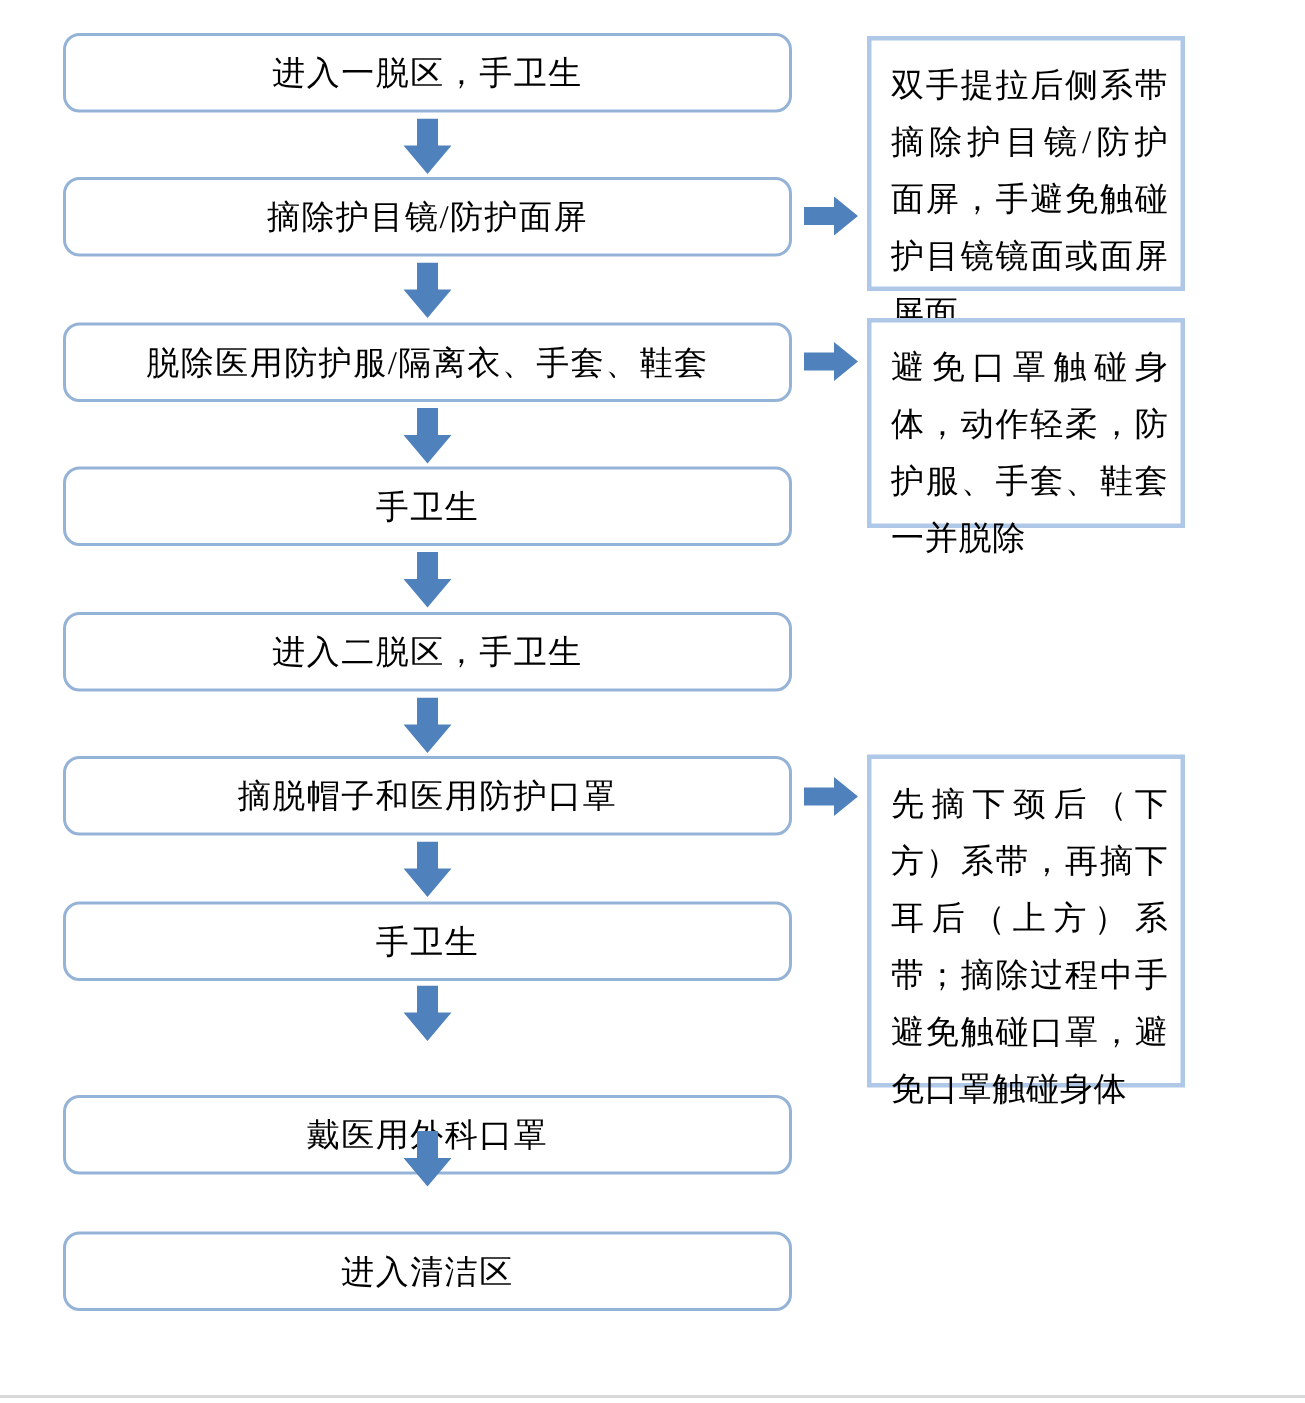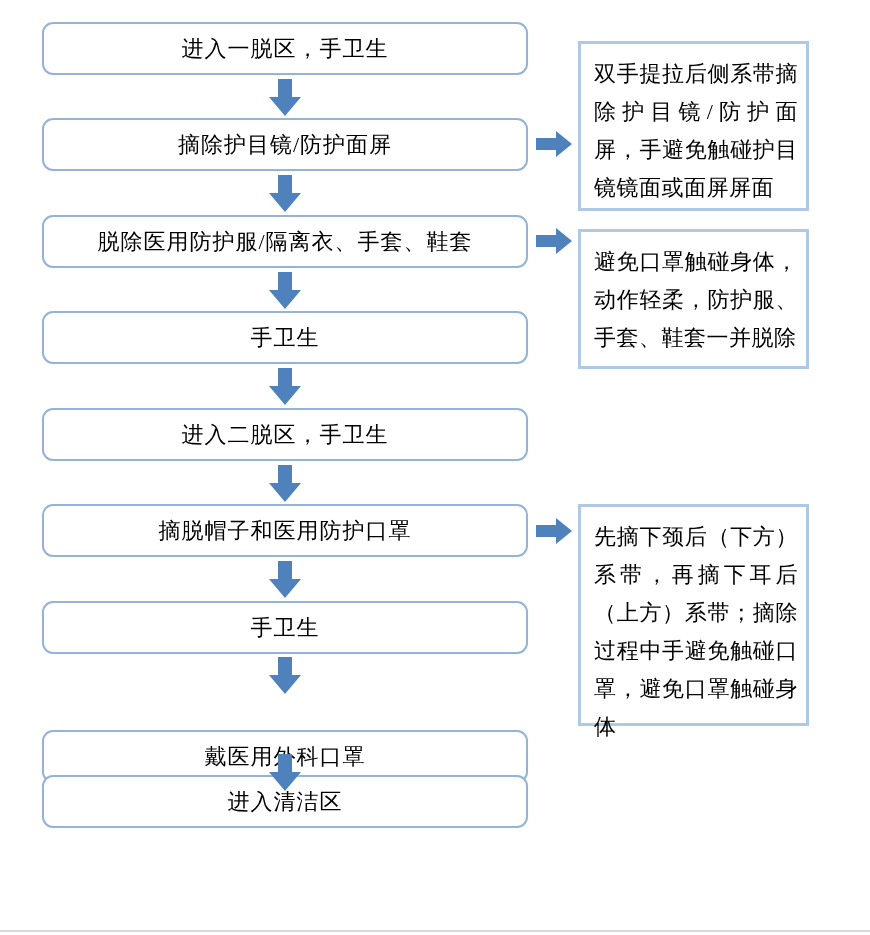--- a/index.html
+++ b/index.html
@@ -21,24 +21,24 @@
     position:absolute;left:42px;width:486px;height:53px;
     border:2.5px solid var(--box-border);border-radius:11px;background:#fff;
     display:flex;align-items:center;justify-content:center;
     font-size:22px;letter-spacing:1px;box-sizing:border-box;
   }
   .down-arrow{position:absolute;left:269px;width:32px;height:37px;}
   .h-arrow{position:absolute;left:536px;width:36px;height:26px;}
   .down-arrow svg,.h-arrow svg{display:block;width:100%;height:100%;}
   .arrow-shape{fill:var(--arrow-color);}
   .annotation{
-    position:absolute;left:578px;width:231px;box-sizing:border-box;
+    position:absolute;left:578px;width:212px;box-sizing:border-box;
     border:3px solid var(--annotation-border);background:#fff;
     padding:11px 8px 0 13px;font-size:22px;line-height:38px;
-    text-align:justify;letter-spacing:0.5px;margin-top:17px;
+    text-align:justify;letter-spacing:0.5px;
   }
   .caption{
     position:absolute;left:0;top:888px;width:870px;text-align:center;
     font-family:"Liberation Sans","DejaVu Sans",sans-serif;
     font-weight:bold;font-size:29px;color:var(--caption-color);
     letter-spacing:1px;white-space:nowrap;
   }
   .bottom-divider{
     position:absolute;left:0;top:930px;width:870px;height:2px;
     background:var(--divider-color);
@@ -50,21 +50,21 @@
 <div class="canvas">
 
   <div class="flow-box" style="top:118px">摘除护目镜/防护面屏</div>
   <div class="flow-box" style="top:22px">进入一脱区，手卫生</div>
   <div class="flow-box" style="top:215px">脱除医用防护服/隔离衣、手套、鞋套</div>
   <div class="flow-box" style="top:311px">手卫生</div>
   <div class="flow-box" style="top:408px">进入二脱区，手卫生</div>
   <div class="flow-box" style="top:504px">摘脱帽子和医用防护口罩</div>
   <div class="flow-box" style="top:601px">手卫生</div>
   <div class="flow-box" style="top:730px">戴医用外科口罩</div>
-  <div class="flow-box" style="top:775px">进入清洁区</div>
+  <div class="flow-box" style="top:821px">进入清洁区</div>
 
   <div class="down-arrow" style="top:79px">
       <svg viewBox="0 0 32 37">
         <polygon class="arrow-shape" points="9,0 23,0 23,18 32,18 16,37 0,18 9,18"></polygon>
       </svg>
     </div>
   <div class="down-arrow" style="top:175px">
       <svg viewBox="0 0 32 37">
         <polygon class="arrow-shape" points="9,0 23,0 23,18 32,18 16,37 0,18 9,18"></polygon>
       </svg>
@@ -111,18 +111,18 @@
       </svg>
     </div>
   <div class="h-arrow" style="top:518px">
       <svg viewBox="0 0 36 26">
         <polygon class="arrow-shape" points="0,7 20,7 20,0 36,13 20,26 20,19 0,19"></polygon>
       </svg>
     </div>
 
   <div class="annotation" style="top:24px;height:170px">双手提拉后侧系带摘除护目镜/防护面屏，手避免触碰护目镜镜面或面屏屏面</div>
   <div class="annotation" style="top:212px;height:140px">避免口罩触碰身体，动作轻柔，防护服、手套、鞋套一并脱除</div>
-  <div class="annotation" style="top:487px;height:222px">先摘下颈后（下方）系带，再摘下耳后（上方）系带；摘除过程中手避免触碰口罩，避免口罩触碰身体</div>
+  <div class="annotation" style="top:503px;height:222px">先摘下颈后（下方）系带，再摘下耳后（上方）系带；摘除过程中手避免触碰口罩，避免口罩触碰身体</div>
 
 
   <div class="bottom-divider"></div>
 
 </div>
 
 </body></html>

